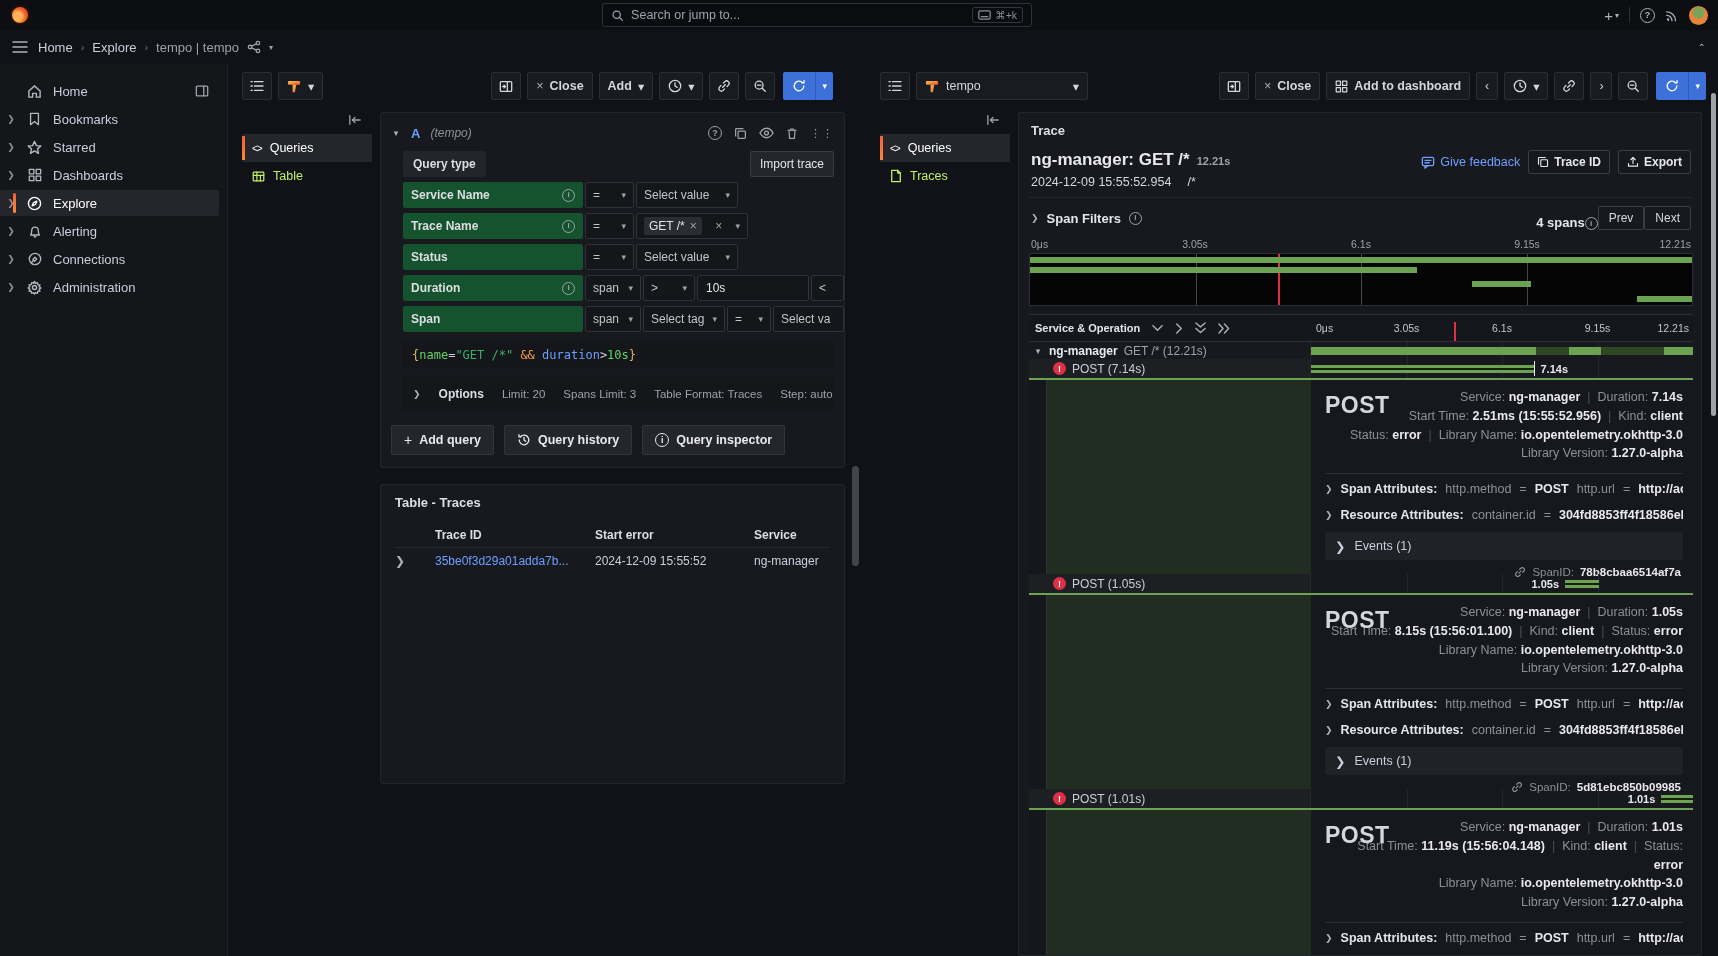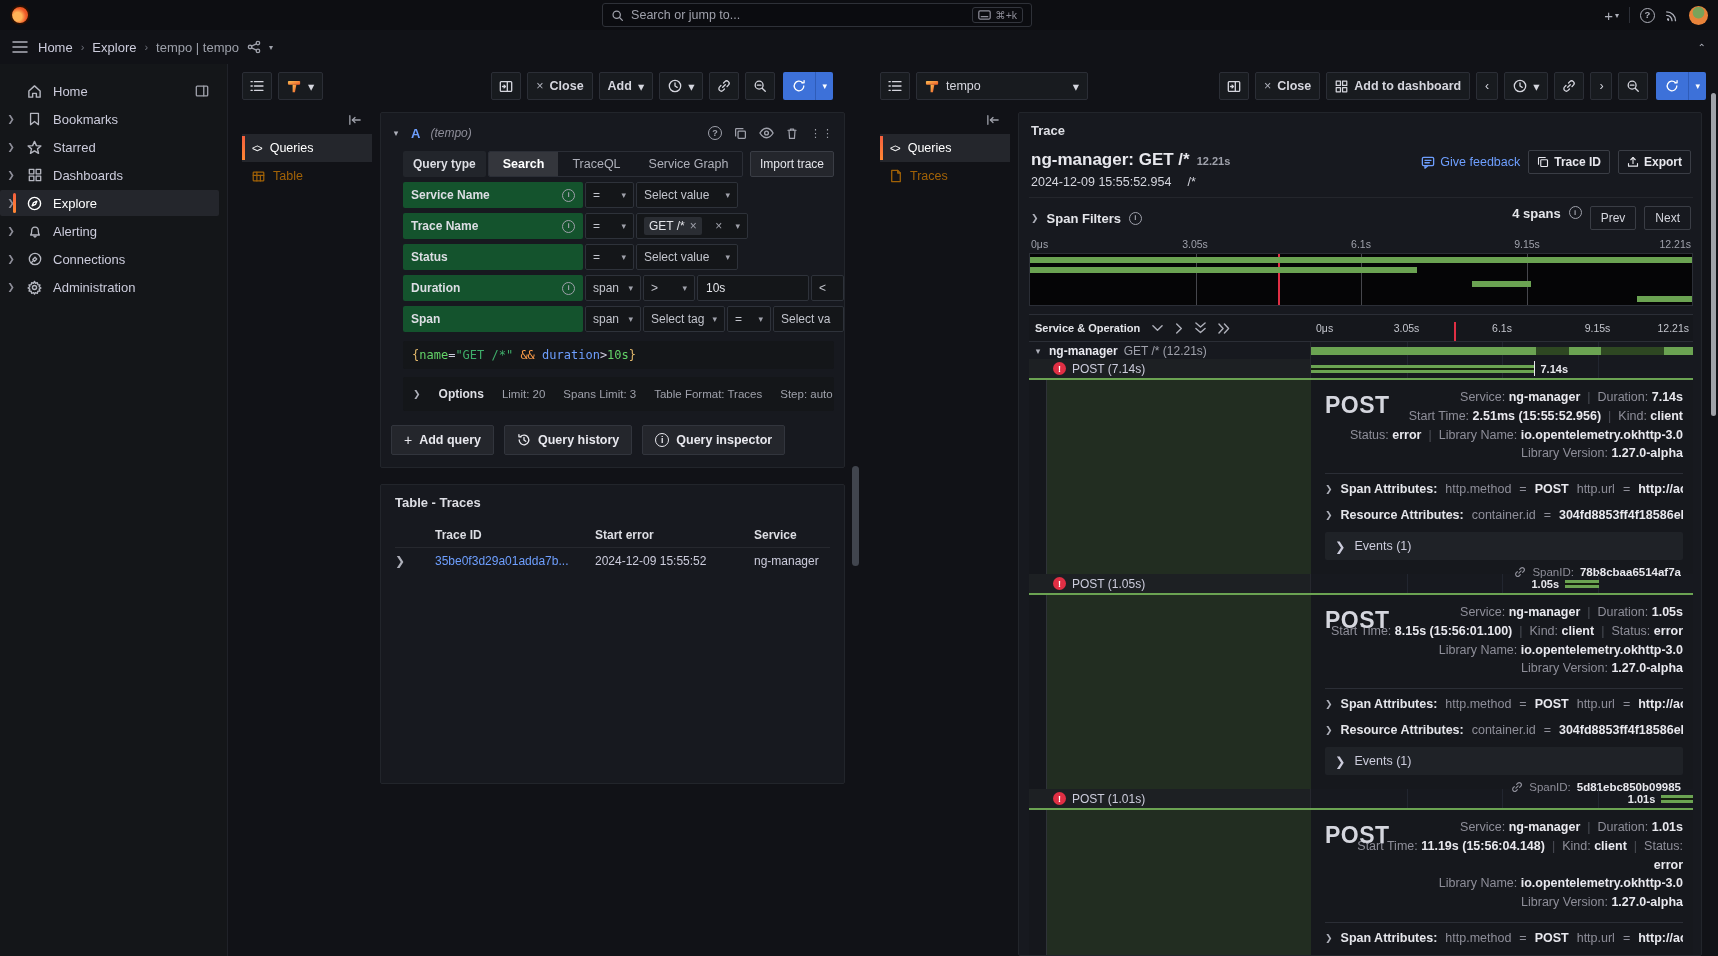--- a/index.html
+++ b/index.html
@@ -44,21 +44,21 @@
   .tbx{height:28px;display:inline-flex;align-items:center;gap:6px;background:#181b1f;border:1px solid #2b2e36;border-radius:2px;padding:0 8px;color:#d5d6de;cursor:pointer;font-size:12.5px;white-space:nowrap}
   .tbx.icon-only{width:30px;justify-content:center;padding:0}
   .tempo-logo{width:15px;height:15px;display:block}
   .run-btn{height:28px;display:inline-flex;align-items:stretch;border-radius:2px;overflow:hidden;margin-left:2px;cursor:pointer}
   .run-btn .seg1{background:#3d71d9;color:#fff;display:flex;align-items:center;padding:0 9px}
   .run-btn .seg2{background:#3d71d9;border-left:1px solid #2f5cb8;color:#fff;display:flex;align-items:center;padding:0 6px;font-size:9px}
   .tb-spacer{flex:1}
   .pane-body{flex:1;display:flex;padding:6px 0 0 14px;min-height:0}
   .rail{width:130px;flex:0 0 auto}
   .rail .collapse{display:flex;justify-content:flex-end;padding:2px 10px 8px;color:#9fa1ab}
-  .rail-item{height:28px;display:flex;align-items:center;gap:8px;padding:0 10px;color:#a16207;font-size:12.5px;position:relative;cursor:pointer}
+  .rail-item{height:28px;display:flex;align-items:center;gap:8px;padding:0 10px;color:#bef264;font-size:12.5px;position:relative;cursor:pointer}
   .rail-item.active{background:#24262c;color:#fff}
   .rail-item.active::before{content:"";position:absolute;left:0;top:2px;bottom:2px;width:3px;background:linear-gradient(#f55f3e,#ff8833)}
   .pane-main{flex:1;min-width:0;padding:0 0 0 8px;overflow:hidden}
   
   .card{background:#17191f;border:1px solid #22252b;border-radius:2px}
   .qcard{padding:8px 0 12px 10px;overflow:hidden}
   .q-head{display:flex;align-items:center;gap:10px;height:24px;padding-right:10px}
   .q-head .ref{color:#6e9fff;font-weight:bold;font-size:13px}
   .q-head .ds{color:#8e8e99;font-style:italic}
   .q-icons{margin-left:auto;display:flex;align-items:center;gap:12px;color:#9fa1ab}
@@ -102,21 +102,21 @@
   .thdr{display:flex;align-items:flex-start;padding:2px 2px 8px;border-bottom:1px solid #24262c}
   .thdr .big{font-size:17px;font-weight:bold;color:#e8e8ee}
   .thdr .dur{font-size:11px;font-weight:bold;color:#9fa1ab;margin-left:7px}
   .thdr .sub{margin-top:5px;font-size:12.5px;color:#d5d6de;display:flex;gap:16px}
   .thdr-right{margin-left:auto;display:flex;align-items:center;gap:8px}
   .feedback{color:#6e9fff;display:flex;align-items:center;gap:5px;font-size:12.5px;cursor:pointer;white-space:nowrap}
   .hbtn{height:24px;background:#17191f;border:1px solid #3a3d45;border-radius:2px;color:#e8e8ee;display:flex;align-items:center;gap:5px;padding:0 8px;font-size:12px;font-weight:bold;cursor:pointer;white-space:nowrap}
   .filters-row{display:flex;align-items:center;gap:8px;padding:8px 2px;font-size:13px}
   .filters-row .fchev{font-size:9px;color:#aeb0ba}
   .filters-row b{color:#e4e5ea}
-  .filters-right{margin-left:auto;display:flex;align-items:flex-start;gap:8px}
+  .filters-right{margin-left:auto;display:flex;align-items:flex-end;}
   .sbtn{height:24px;background:#17191f;border:1px solid #3a3d45;border-radius:2px;color:#d5d6de;display:flex;align-items:center;padding:0 10px;font-size:12px;cursor:pointer}
   .ticks{position:relative;height:15px;font-size:10.5px;color:#9fa1ab}
   .ticks span{position:absolute;top:0}
   .t0{left:2px}.t25{left:25%;transform:translateX(-50%)}.t50{left:50%;transform:translateX(-50%)}
   .t75{left:75%;transform:translateX(-50%)}.t100{right:2px}
   .minimap{position:relative;height:53px;background:#050506;border:1px solid #2b2e36;overflow:hidden}
   .minimap .grid{position:absolute;top:0;bottom:0;width:1px;background:#7b7e86;opacity:.55}
   .mm-red{position:absolute;top:0;bottom:0;width:2px;background:#e02f44}
   .mmbar{position:absolute;height:6px;background:#6ba352}
   .mm0{top:3px}.mm1{top:13px}.mm2{top:27px}.mm3{top:42px}
@@ -450,25 +450,20 @@
                       <path d="M5 4 V2.5 H9 V4"></path>
                       <path d="M3.3 4 L4 14 H10 L10.7 4"></path>
                     </svg>
                   <span style="letter-spacing:1px;font-size:11px">⋮⋮</span>
                 </span>
               </div>
 
               <div class="q-body">
                 <div class="tabs-row">
                   <span class="ql-cell">Query type</span>
-                  <div class="tabs">
-                    <span class="tab active">Search</span>
-                    <span class="tab">TraceQL</span>
-                    <span class="tab">Service Graph</span>
-                  </div>
                   <button class="import-btn">Import trace</button>
                 </div>
 
                 <div class="frow">
                   <span class="flabel">
                       <span>Service Name</span>
                       <span class="circle-ic" style="width:13px;height:13px;font-size:8px;color:#9fa1ab">i</span>
                     </span>
                   <span class="fsel" style="width:49px">
                       <span>=</span>

